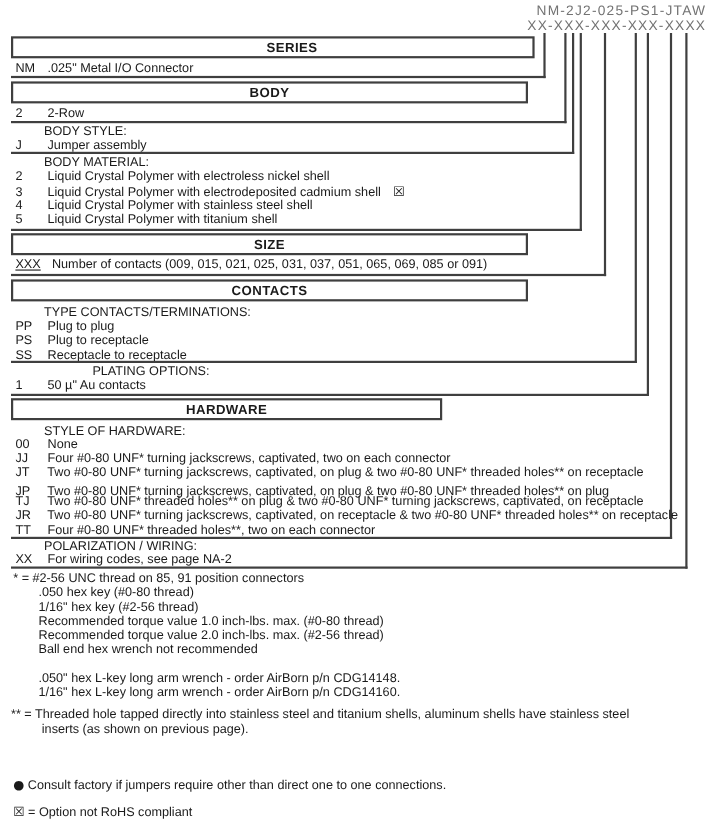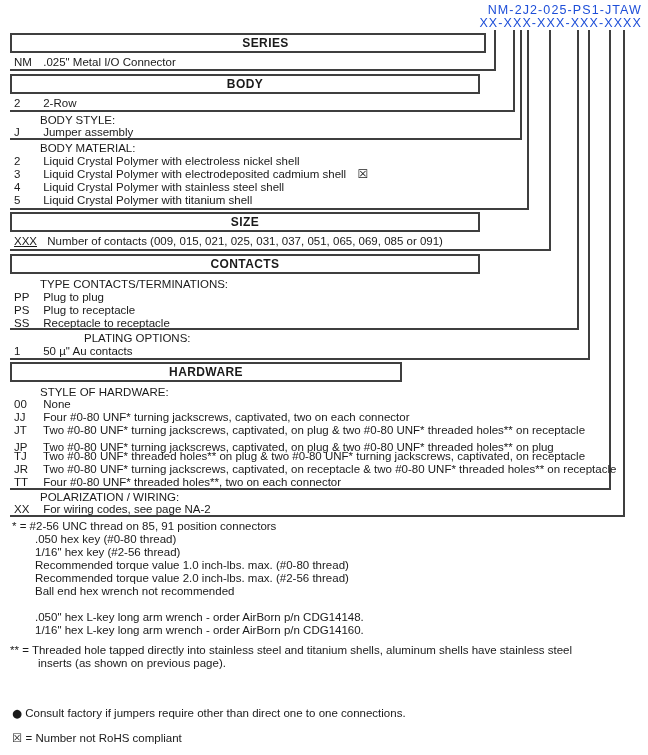--- a/index.html
+++ b/index.html
@@ -2,21 +2,21 @@
 <html><head>
 <meta charset="utf-8">
 <style>
   html,body { margin:0; padding:0; background:#fff; }
   #page {
     position:relative; width:648px; height:755px; background:#ffffff;
     font-family:"Liberation Sans", sans-serif; color:#1a1a1a; overflow:hidden;
   }
   .pn {
     position:absolute; right:6px; text-align:right; white-space:nowrap;
-    font-size:12.5px; letter-spacing:1.1px; color:#1d4ed8;
+    font-size:12.5px; letter-spacing:1.1px; color:#737373;
   }
   .hbox {
     position:absolute; left:10px; height:20px; box-sizing:border-box;
     border:2px solid #3f3f3f; background:#fff;
     display:flex; align-items:center; justify-content:center;
     font-weight:bold; font-size:12px; letter-spacing:0.4px;
   }
   .r { position:absolute; left:14px; white-space:nowrap; font-size:11.5px; line-height:13px; }
   .r .code { display:inline-block; width:26px; }
   .r .code.wide { width:30px;text-decoration:underline; }
@@ -183,16 +183,16 @@
   </div>
   <div class="fnote" style="left:38px; top:657px;">inserts (as shown on previous page).</div>
 
   <div class="fnote" style="left:12px; top:707px;">
     <span class="sym">●</span>
     <span>Consult factory if jumpers require other than direct one to one connections.</span>
   </div>
 
   <div class="fnote" style="left:12px; top:732px;">
     <span class="sym">☒</span>
-    <span>= Number not RoHS compliant</span>
+    <span>= Option not RoHS compliant</span>
   </div>
 
 </div>
 
 </body></html>

